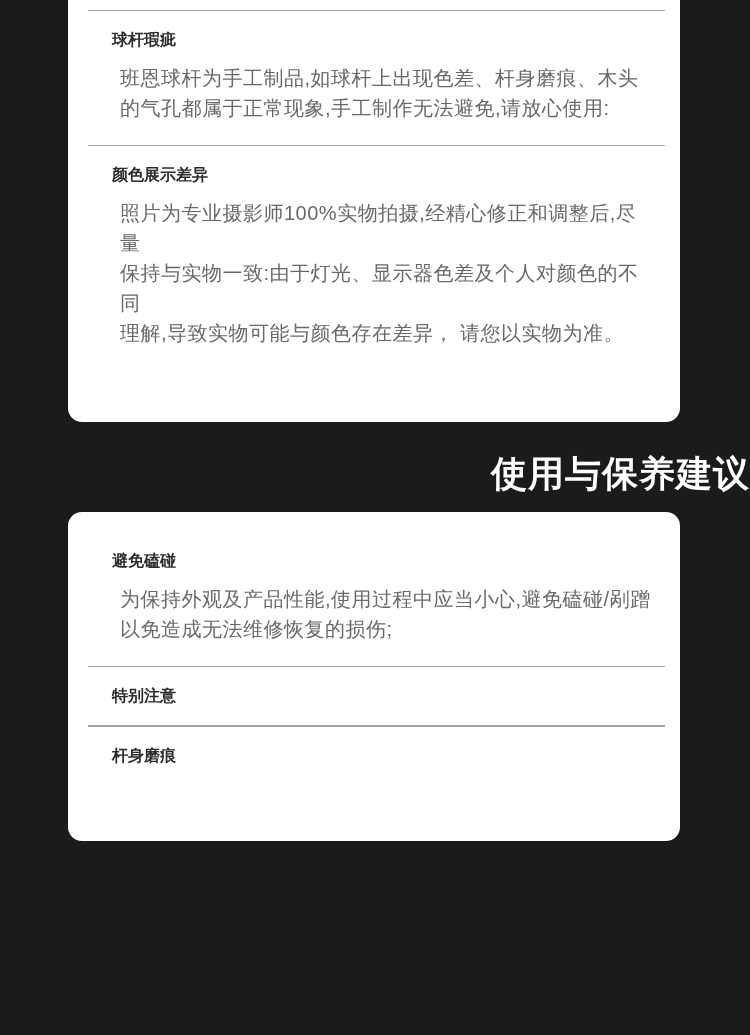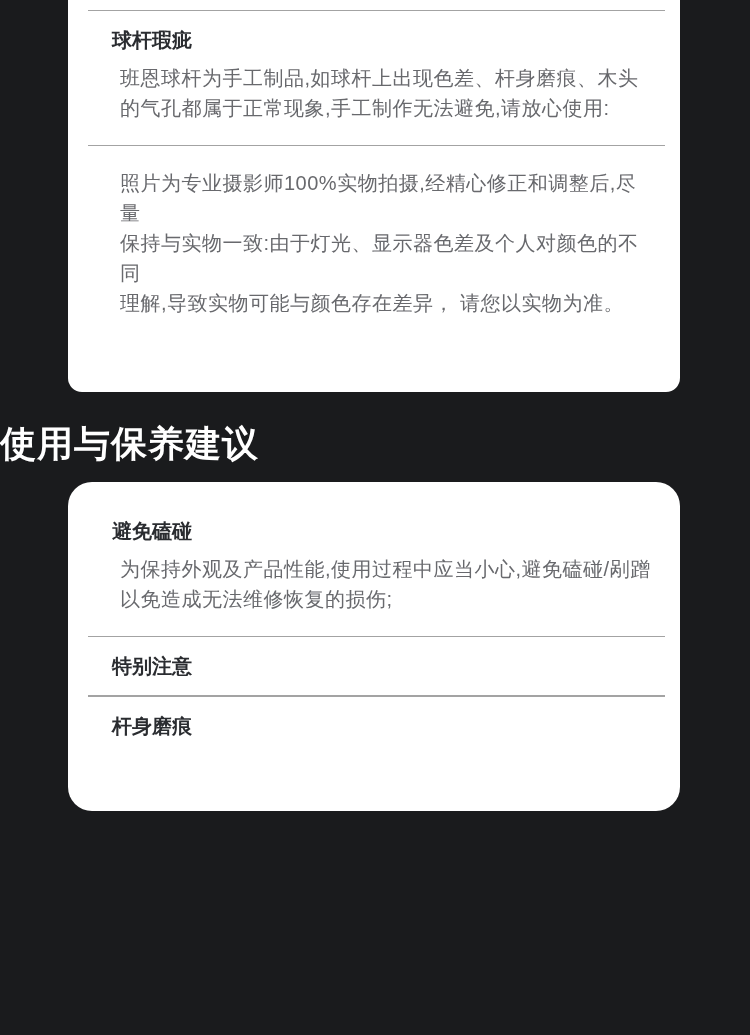--- a/index.html
+++ b/index.html
@@ -16,52 +16,52 @@
     margin-left: 68px;
     background: #ffffff;
     box-sizing: border-box;
   }
   .card-top {
     border-radius: 0 0 14px 14px;
     padding-top: 10px;
     padding-bottom: 52px;
   }
   .card-bottom {
-    border-radius: 24px;
+    border-radius: 14px;
     padding-top: 20px;
     padding-bottom: 56px;
   }
   .divider {
     height: 1px;
     background: #a3a3a3;
     margin: 0 15px 0 20px;
   }
   .sec {
     padding: 14px 20px 14px 44px;
   }
   .sec h3 {
     margin: 0;
-    font-size: 20px;
+    font-size: 16px;
     line-height: 30px;
     font-weight: 700;
     color: #2a2c30;
   }
   .sec p {
     margin: 8px;
     font-size: 20px;
     line-height: 30px;
     color: #68696d;
     white-space: pre-line;
     letter-spacing: 0.5px;
   }
   .title-band {
     height: 90px;
     display: flex;
     align-items: center;
-    justify-content: flex-start;
+    justify-content: flex-end;
   }
   .title-band h2 {
     margin: 14px 0 0 0;
     font-size: 36px;
     line-height: 36px;
     font-weight: 600;
     color: #ffffff;
     letter-spacing: 1px;
   }
 </style>
@@ -75,20 +75,21 @@
 
     <div class="sec">
       <h3>球杆瑕疵</h3>
       <p>班恩球杆为手工制品,如球杆上出现色差、杆身磨痕、木头
 的气孔都属于正常现象,手工制作无法避免,请放心使用:</p>
     </div>
 
     <div class="divider"></div>
 
     <div class="sec">
+      <h3>颜色展示差异</h3>
       <p>照片为专业摄影师100%实物拍摄,经精心修正和调整后,尽量
 保持与实物一致:由于灯光、显示器色差及个人对颜色的不同
 理解,导致实物可能与颜色存在差异， 请您以实物为准。</p>
     </div>
   </section>
 
   <div class="title-band">
     <h2>使用与保养建议</h2>
   </div>
 

